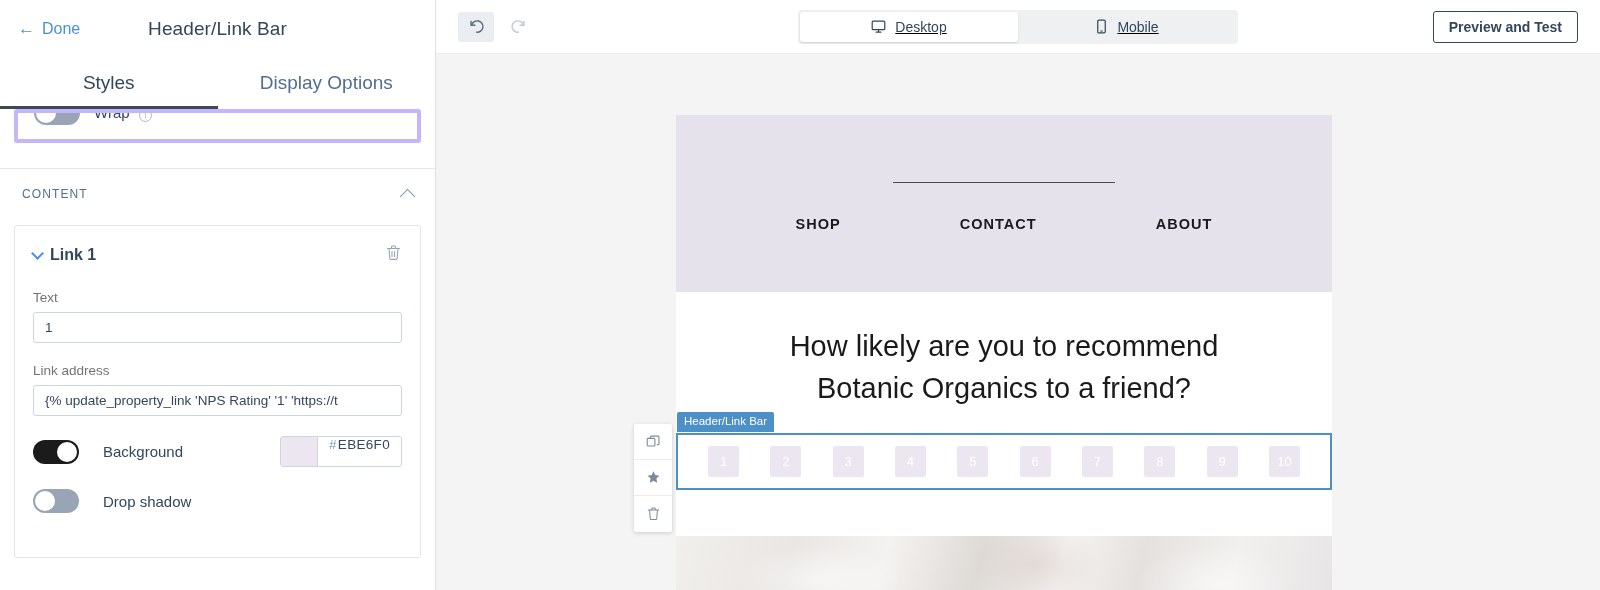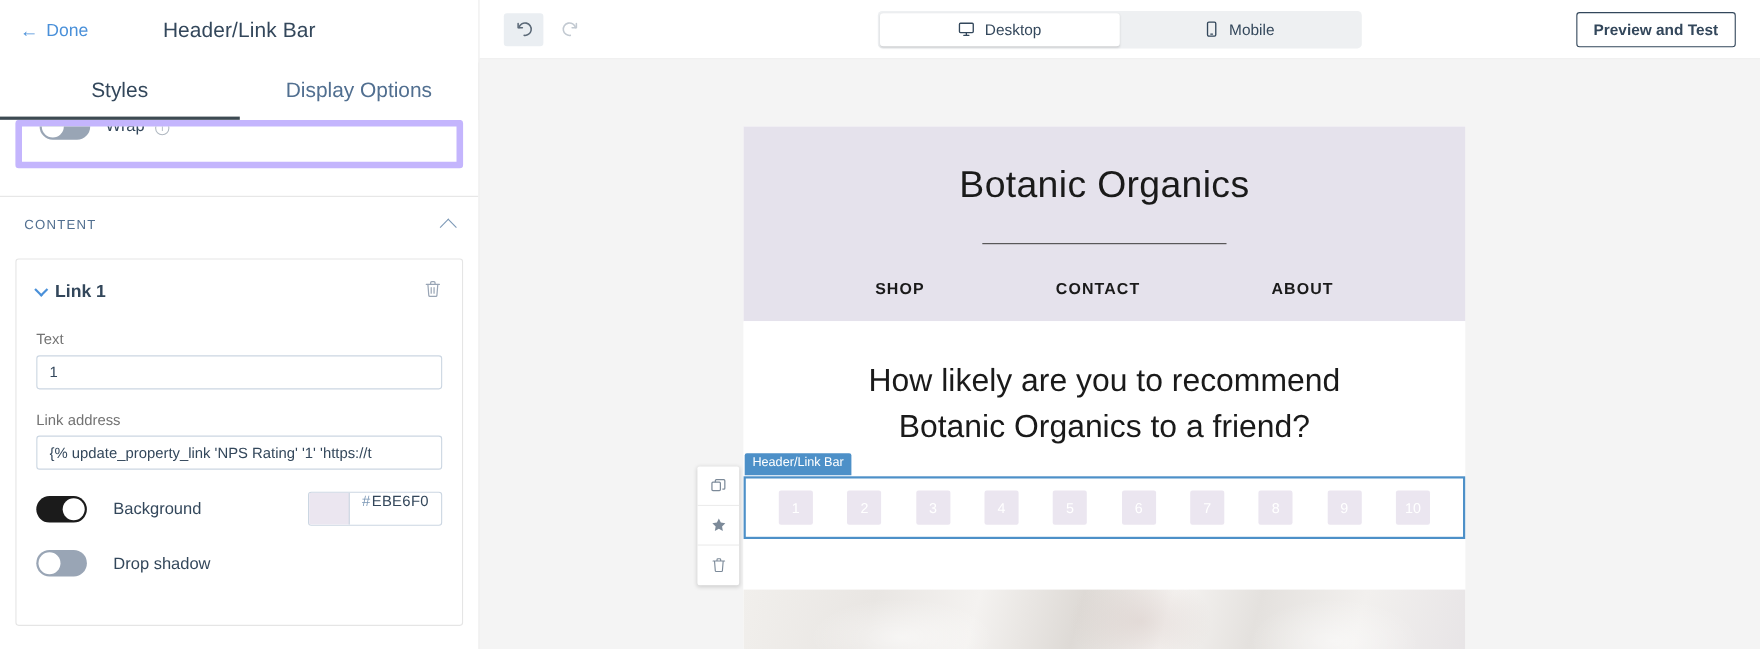--- a/index.html
+++ b/index.html
@@ -52,22 +52,22 @@
   .tab-underline {
     position: absolute; left: 0; bottom: 0;
     height: 3px; width: 218px; background: #3d4a52;
   }
   .panel-scroll {
     position: absolute; top: 109px; left: 0; right: 0; bottom: 0;
     overflow: hidden; background: #fff;
   }
   
   .wrap-card {
-    margin: 0 14px; border: 6px solid #c4b5fd; border-radius: 3px;
-    height: 44px; position: relative; background: #fff;
+    margin: 0 14px; border: 4px solid #c4b5fd; border-radius: 3px;
+    height: 34px; position: relative; background: #fff;
     overflow: hidden;
   }
   .wrap-row {
     position: absolute; left: 16px; top: -12px;
     display: flex; align-items: center; gap: 14px;
   }
   .toggle {
     width: 46px; height: 24px; border-radius: 12px;
     position: relative; flex: 0 0 46px;
   }
@@ -157,21 +157,21 @@
   .hist-btn {
     width: 36px; height: 30px; border-radius: 3px;
     display: flex; align-items: center; justify-content: center;
     cursor: pointer;
   }
   .hist-btn.undo { background: #eaeef2; }
   .hist-btn.redo { background: transparent; }
   .device-switch {
     position: absolute; left: 50%; transform: translateX(-50%);
     display: flex; background: #eef0f2; border-radius: 4px;
-    padding: 2px; width: 440px; height: 34px;
+    padding: 2px; width: 440px; height: 34px; text-decoration: underline;
   }
   .device-btn {
     flex: 1; display: flex; align-items: center; justify-content: center;
     gap: 9px; font-size: 14px; color: #33475b; border-radius: 3px;
     cursor: pointer;
   }
   .device-btn.active { background: #fff; box-shadow: 0 1px 2px rgba(0,0,0,.13); }
   .preview-btn {
     position: absolute; right: 22px;
     border: 1px solid #33475b; border-radius: 3px;
@@ -408,21 +408,20 @@
         </div>
         <div class="action-btn">
           <svg width="15" height="16" viewBox="0 0 16 17" fill="none">
             <path d="M2.4 4.2h11.2M6.2 4.2V2.9a.9.9 0 01.9-.9h1.8a.9.9 0 01.9.9v1.3M3.8 4.2l.75 9.4a.9.9 0 00.9.85h5.1a.9.9 0 00.9-.85l.75-9.4" stroke="#7c8a99" stroke-width="1.1" stroke-linecap="round" stroke-linejoin="round"></path>
           </svg>
         </div>
       </div>
 
       <div class="email">
         <div class="email-header">
-          <div class="brand">Botanic Organics</div>
           <div class="rule"></div>
           <div class="navrow">
             <span class="navitem">SHOP</span>
             <span class="navitem">CONTACT</span>
             <span class="navitem">ABOUT</span>
           </div>
         </div>
 
         <div class="email-body">
           <div class="question">

